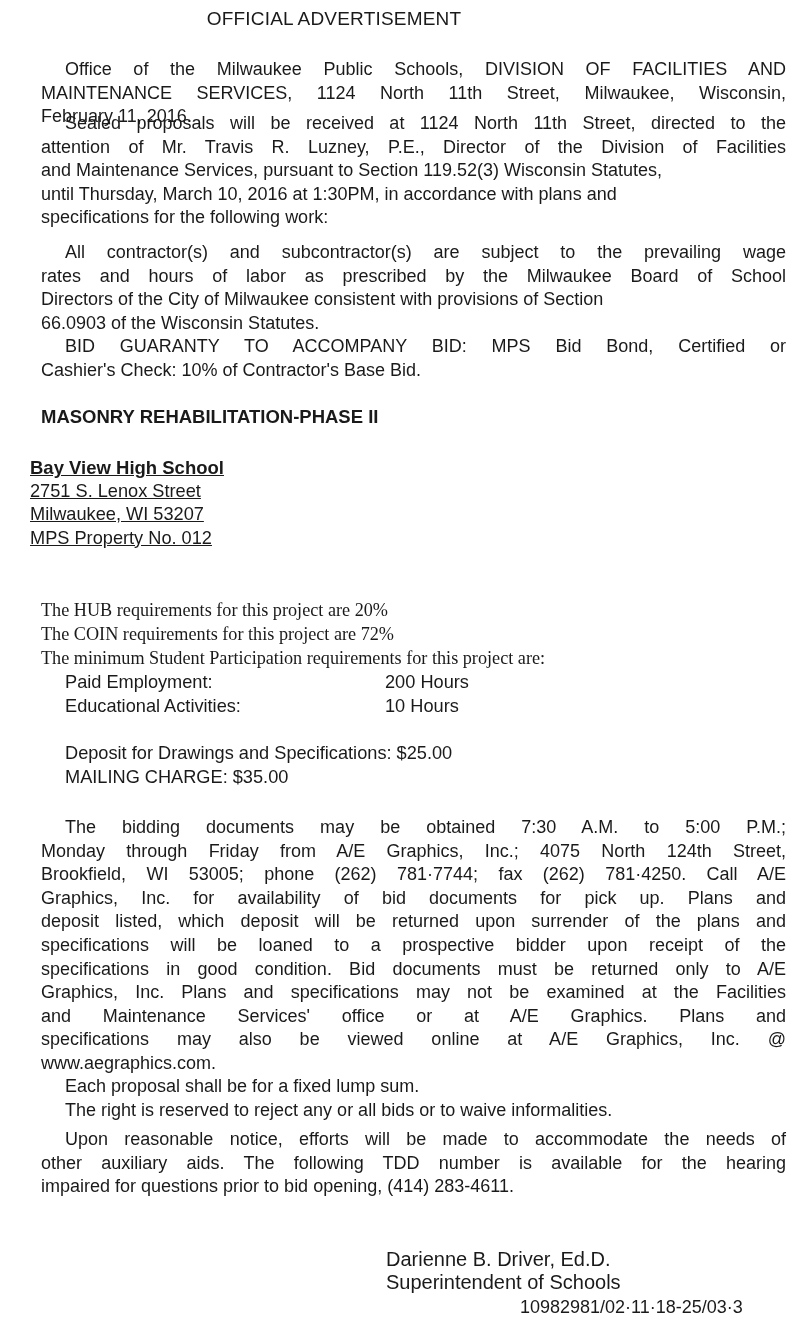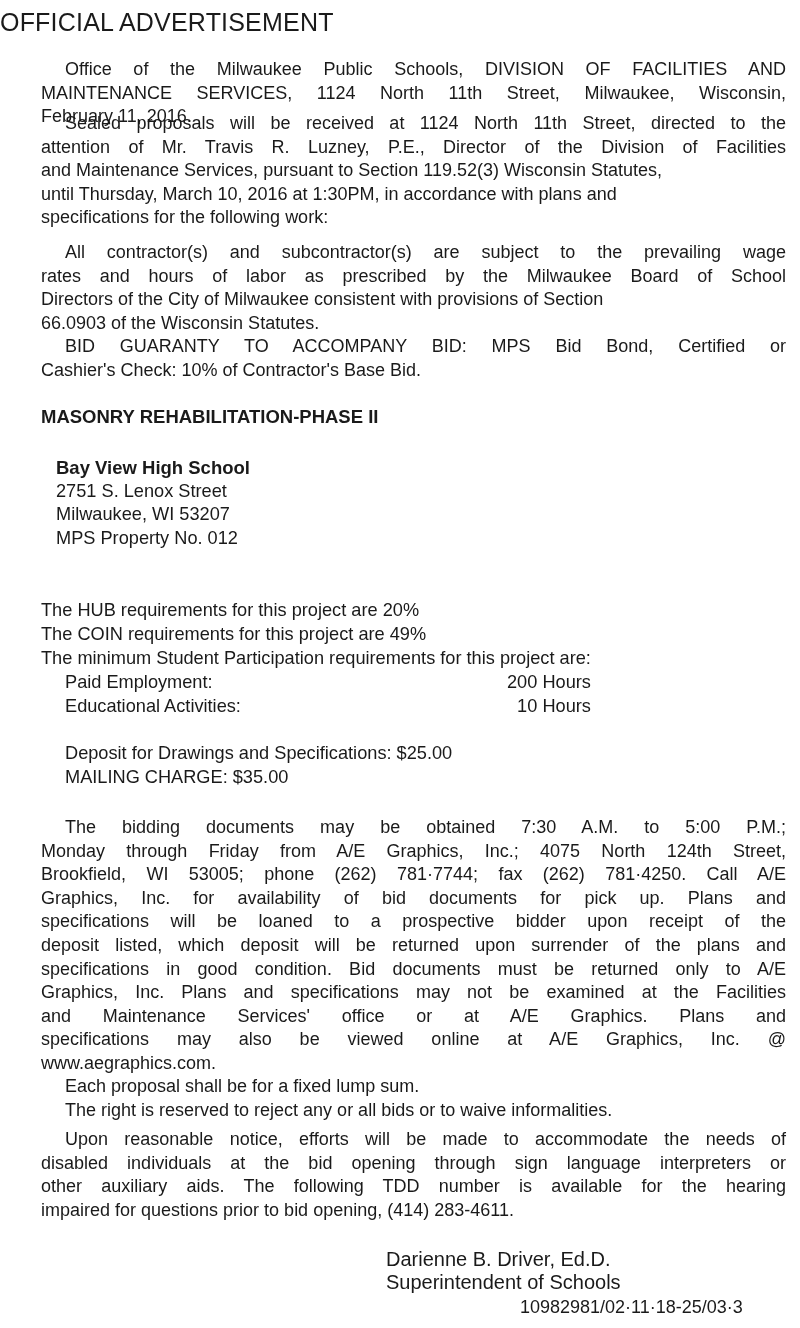--- a/index.html
+++ b/index.html
@@ -2,39 +2,39 @@
 <html><head>
   <meta charset="utf-8">
   <style>
     html, body { margin: 0; padding: 0; background: #ffffff; }
     body {
       width: 800px; height: 1328px; position: relative; overflow: hidden;
       color: #1a1a1a;
       font-family: "Liberation Sans", "DejaVu Sans", sans-serif;
     }
     .title {
-      position: absolute; top: 8px; left: 0; width: 668px; text-align: left;
-      font-size: 25px; letter-spacing: 0.2px;
+      position: absolute; top: 8px; left: 0; width: 668px; text-align: center;
+      font-size: 19px; letter-spacing: 0.2px;
     }
     .para {
       position: absolute; left: 41px; width: 745px;
       font-size: 18px; line-height: 23.6px;
       text-align: justify; text-align-last: left;
     }
     .para .ln { display: block; white-space: nowrap; }
     .para .ln.j { text-align: justify; text-align-last: justify; white-space: normal; }
     .para .ln.ind { padding-left: 24px; }
     .heading {
       position: absolute; left: 41px; font-weight: bold; font-size: 18.5px;
     }
-    .addr { position: absolute; left: 56px; font-size: 18.2px; line-height: 23.5px; }
+    .addr { position: absolute; left: 30px; font-size: 18.2px; line-height: 23.5px; text-decoration: underline; }
     .addr .bold { font-weight: bold; font-size: 18.5px; }
     .req { position: absolute; left: 41px; font-size: 18.2px; line-height: 24px; }
-    .req .row { display: block; white-space: nowrap; }
-    .req .sub { display: flex; padding-left: 24px; justify-content: space-between; }
+    .req .row { display: block; white-space: nowrap; font-family: Liberation Serif, serif; }
+    .req .sub { display: flex; padding-left: 24px; }
     .req .sub .k { width: 320px; }
     .fees { position: absolute; left: 65px; font-size: 18.2px; line-height: 23.5px; }
     .sig { position: absolute; left: 386px; font-size: 20px; line-height: 22.5px; }
     .ref { position: absolute; left: 520px; top: 1297px; font-size: 18px; }
   </style>
 </head>
 <body>
 
 <div class="title">OFFICIAL ADVERTISEMENT</div>
 
@@ -68,21 +68,21 @@
 
 <div class="addr" style="top:456px;">
   <div class="bold">Bay View High School</div>
   <div>2751 S. Lenox Street</div>
   <div>Milwaukee, WI 53207</div>
   <div>MPS Property No. 012</div>
 </div>
 
 <div class="req" style="top:598px;">
   <span class="row">The HUB requirements for this project are 20%</span>
-  <span class="row">The COIN requirements for this project are 49%</span>
+  <span class="row">The COIN requirements for this project are 72%</span>
   <span class="row">The minimum Student Participation requirements for this project are:</span>
   <div class="sub">
     <span class="k">Paid Employment:</span>
     <span>200 Hours</span>
   </div>
   <div class="sub">
     <span class="k">Educational Activities:</span>
     <span>10 Hours</span>
   </div>
 </div>
@@ -90,37 +90,36 @@
 <div class="fees" style="top:742px;">
   <div>Deposit for Drawings and Specifications:  $25.00</div>
   <div>MAILING CHARGE:  $35.00</div>
 </div>
 
 <div class="para" style="top:816px;">
   <span class="ln j ind">The bidding documents may be obtained 7:30 A.M. to 5:00 P.M.;</span>
   <span class="ln j">Monday through Friday from A/E Graphics, Inc.; 4075 North 124th Street,</span>
   <span class="ln j">Brookfield, WI 53005; phone (262) 781·7744;  fax (262) 781·4250.   Call A/E</span>
   <span class="ln j">Graphics, Inc. for availability of bid documents for pick up.  Plans and</span>
+  <span class="ln j">deposit listed, which deposit will be returned upon surrender of the plans and</span>
   <span class="ln j">specifications will be loaned to a prospective bidder upon receipt of the</span>
-  <span class="ln j">deposit listed, which deposit will be returned upon surrender of the plans and</span>
   <span class="ln j">specifications in good condition.  Bid documents must be returned only to A/E</span>
   <span class="ln j">Graphics, Inc. Plans and specifications may not be examined at the Facilities</span>
   <span class="ln j">and Maintenance Services' office or at A/E Graphics.  Plans and</span>
   <span class="ln j">specifications may also be viewed online at A/E Graphics, Inc. @</span>
   <span class="ln">www.aegraphics.com.</span>
 </div>
 
 <div class="para" style="top:1075px;">
   <span class="ln ind">Each proposal shall be for a fixed lump sum.</span>
   <span class="ln ind">The right is reserved to reject any or all bids or to waive informalities.</span>
 </div>
 
 <div class="para" style="top:1128px;">
   <span class="ln j ind">Upon reasonable notice, efforts will be made to accommodate the needs of</span>
-  <span class="ln j">disabled individuals at the bid opening through sign language interpreters or</span>
   <span class="ln j">other auxiliary aids.  The following TDD number is available for the hearing</span>
   <span class="ln">impaired for questions prior to bid opening, (414) 283-4611.</span>
 </div>
 
 <div class="sig" style="top:1248px;">
   <div>Darienne B. Driver, Ed.D.</div>
   <div>Superintendent of Schools</div>
 </div>
 <div class="ref">10982981/02·11·18-25/03·3</div>
 

